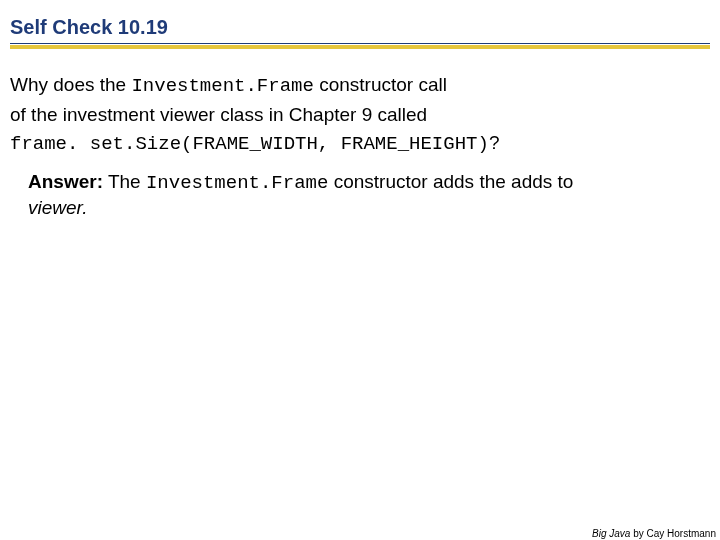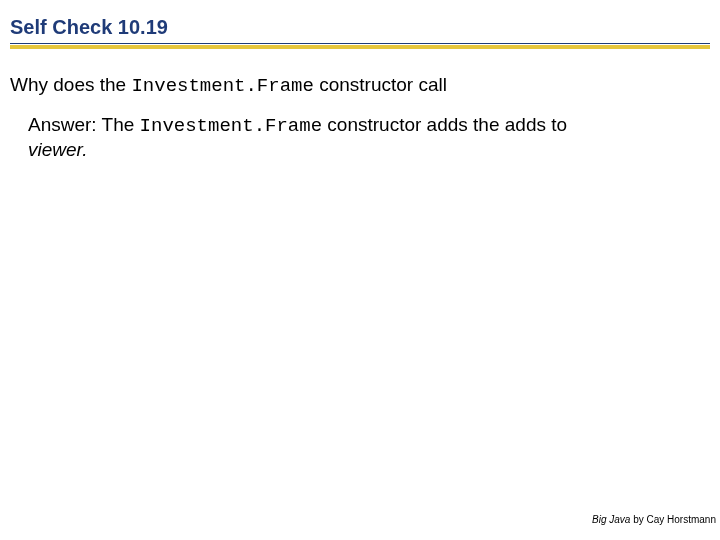--- a/index.html
+++ b/index.html
@@ -6,40 +6,46 @@
   html, body { width: 720px; height: 540px; background: #fff; font-family: Arial, Helvetica, sans-serif; color: #000; }
   .slide { width: 720px; height: 540px; position: relative; padding: 0 10px; border-radius: 18px; }
   .title-bar { padding-top: 16px; }
   .title-bar h1 { font-size: 20px; font-weight: bold; color: #1f3b78; padding-bottom: 2px; }
   .rule-thin { height: 1px; background: #1f3b78; margin-top: 2px; }
   .rule-thick { height: 4px; background: #e6c63c; margin-top: 1px; }
   .body { padding-top: 24px; font-size: 19px; line-height: 1.25; }
   .body p.question { margin: 0 0 4px 0; }
   .body .code { font-family: "Courier New", Courier, monospace; }
   .answer-block { padding: 10px 0 0 18px; font-size: 19px; line-height: 1.3; }
-  .answer-block .label { font-weight: normal; text-align: right; }
+  .answer-block .label { font-weight: bold; text-align: right; }
   .answer-block .code { font-family: "Courier New", Courier, monospace; }
   .answer-block .tail { font-style: italic; }
-  .footer { position: absolute; bottom: 14px; right: 4px; text-align: left; font-size: 10px; line-height: 1.2; }
+  .footer { position: absolute; bottom: 0; right: 4px; text-align: left; font-size: 10px; line-height: 1.2; }
   .footer .book { font-style: italic; }
 </style>
 </head>
 <body>
 
 <div class="slide">
 
   <div class="title-bar">
     <h1>Self Check 10.19</h1>
     <div class="rule-thin"></div>
     <div class="rule-thick"></div>
   </div>
 
   <div class="body">
     <p class="question">
       <span>Why does the </span><span class="code">Investment.Frame</span><span> constructor call</span>
+    </p>
+    <p class="question">
+      <span>of the investment viewer class in Chapter 9 called</span>
+    </p>
+    <p class="question">
+      <span class="code">frame. set.Size(FRAME_WIDTH, FRAME_HEIGHT)</span><span>?</span>
     </p>
 
     <div class="answer-block">
       <p>
         <span class="label">Answer:</span><span> The </span><span class="code">Investment.Frame</span><span> constructor adds the adds to</span>
       </p>
       <p>
         <span class="tail">viewer.</span>
       </p>
     </div>

